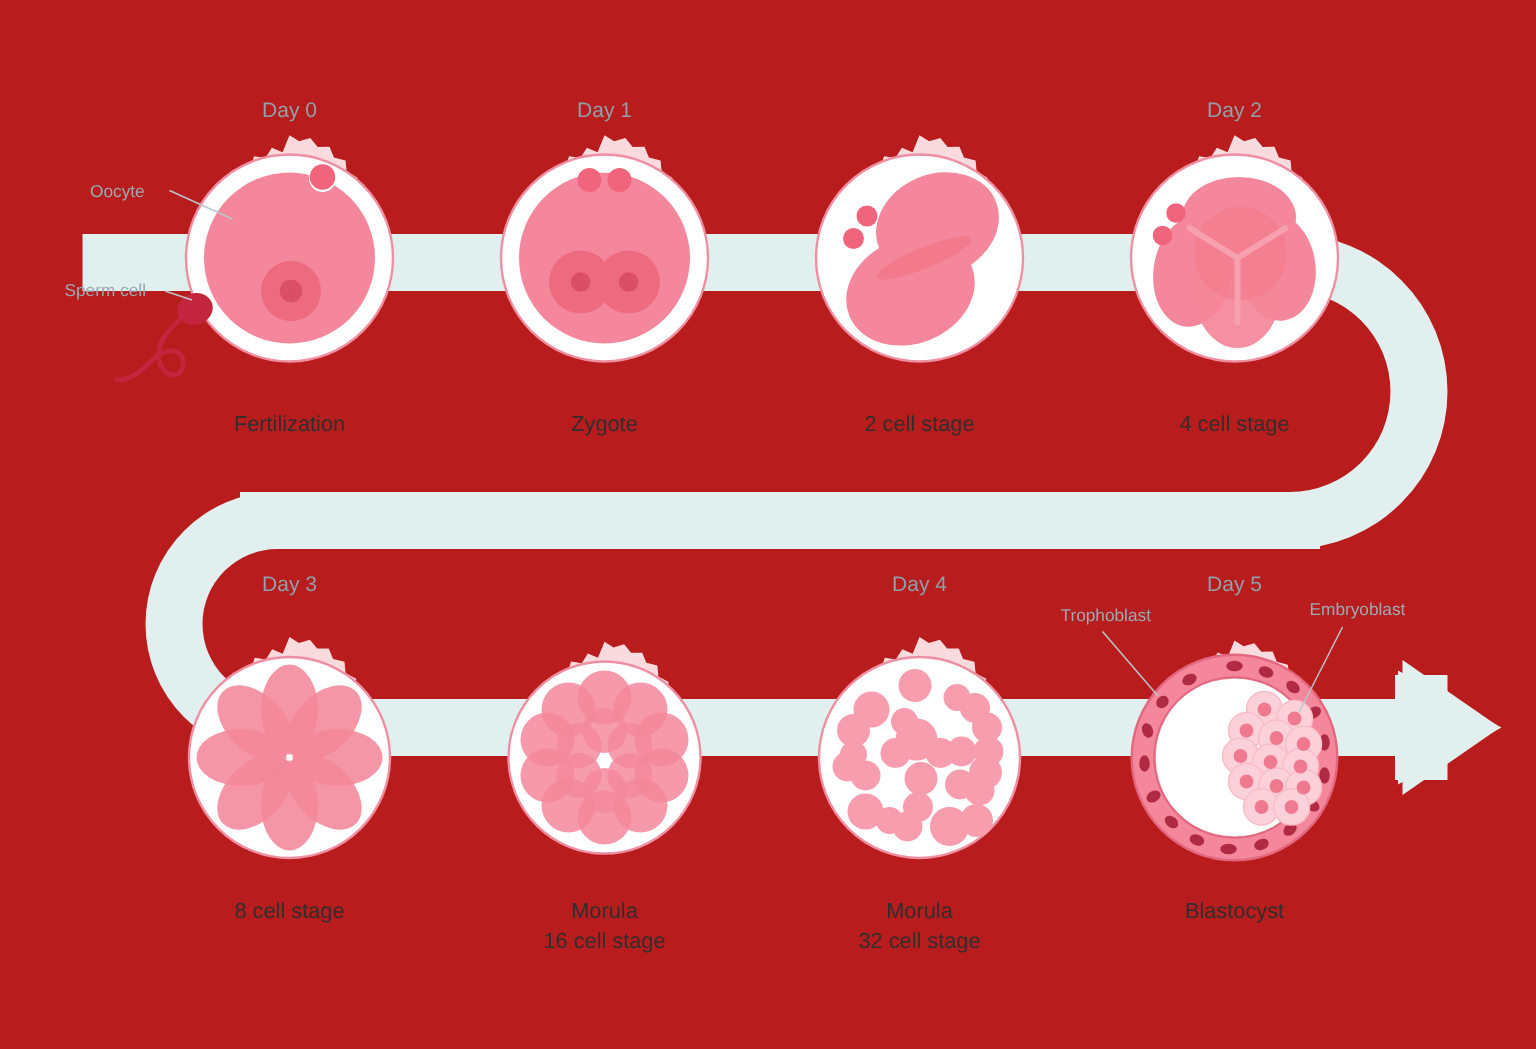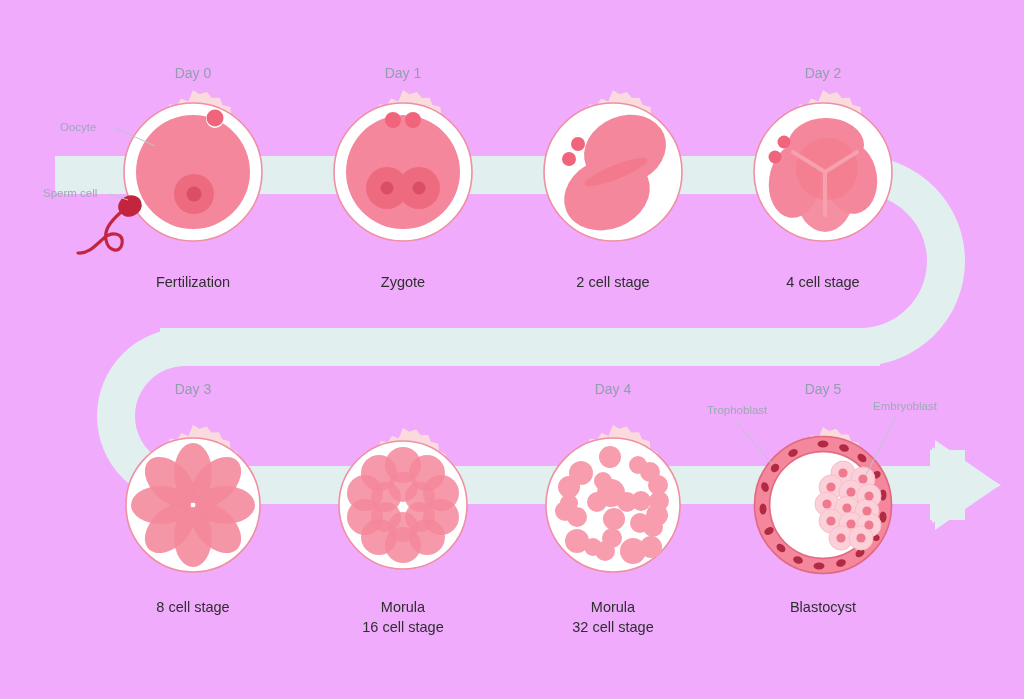--- a/index.html
+++ b/index.html
@@ -2,21 +2,21 @@
 <html><head>
 <meta charset="utf-8">
 <title>Embryonic Development Diagram</title>
 <style>
   html,body{margin:0;padding:0;background:#ffffff;}
   body{
     width:1024px;height:699px;
     font-family:"Liberation Sans","DejaVu Sans",sans-serif;
     overflow:hidden;
   }
-  #stage{position:relative;width:1024px;height:699px;background:#f0abfc;}
+  #stage{position:relative;width:1024px;height:699px;background:#b91c1c;}
   #stage svg{display:block;}
   .day-label{
     font-size:14px;fill:#8fa0aa;
     font-family:"Liberation Sans","DejaVu Sans",sans-serif;
     text-anchor:middle;
   }
   .stage-label{
     font-size:14.5px;fill:#2f2f2f;
     font-family:"Liberation Sans","DejaVu Sans",sans-serif;
     text-anchor:middle;

